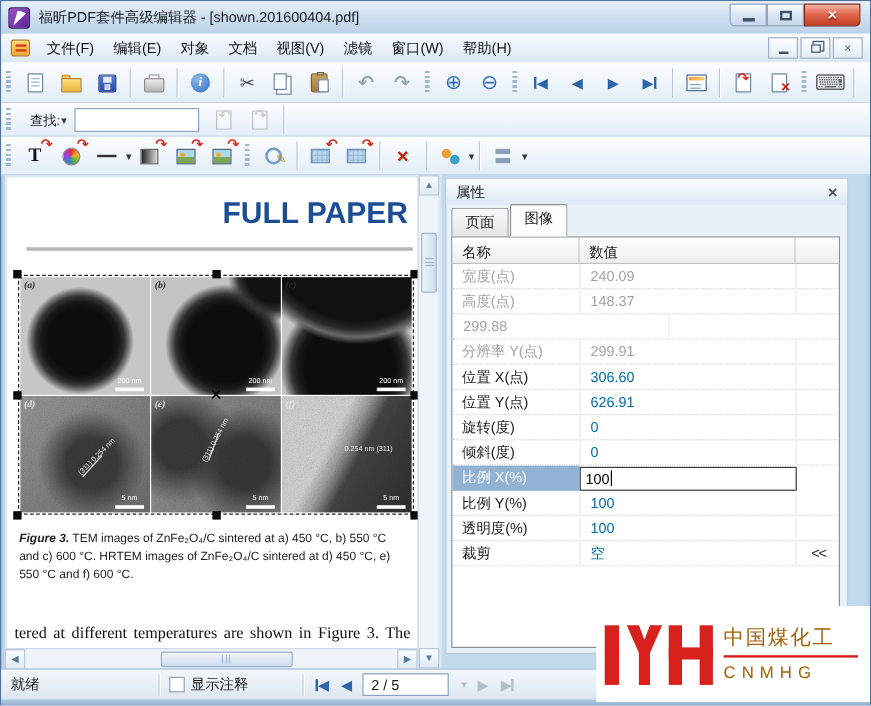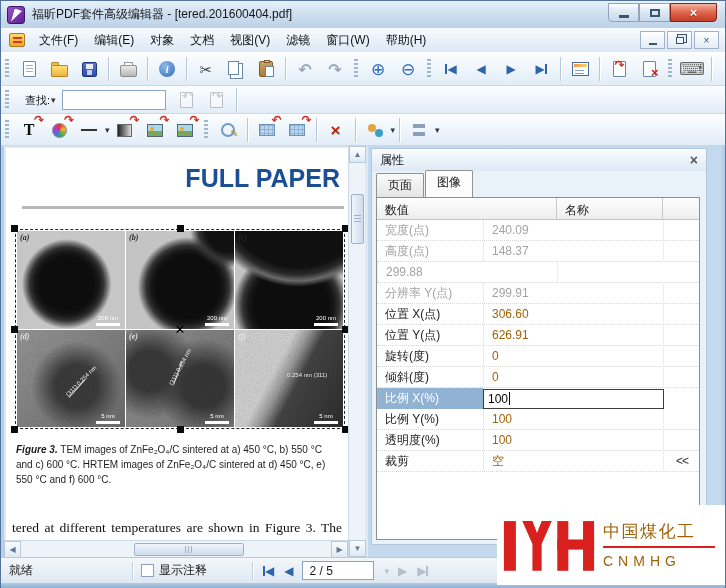--- a/index.html
+++ b/index.html
@@ -120,21 +120,21 @@
 .pclose{margin-left:auto;color:#555;font-size:14px;font-weight:bold;line-height:1}
 .ptabs{display:flex;padding:2px 0 0 4px;height:26px;align-items:flex-end}
 .ptab{font-size:12px;padding:3px 11px 4px;border:1px solid #919191;border-bottom:none;background:linear-gradient(#fafafa,#e4e4e4);color:#222;margin-right:1px;border-radius:2px 2px 0 0;position:relative;top:1px}
 .ptab.active{background:#fdfdfd;padding-bottom:6px;top:0;z-index:2}
 .ptable{position:absolute;left:4px;top:48px;right:6px;bottom:4px;background:#fff;border:1px solid #8f8f8f;overflow:hidden}
 .phead{display:flex;height:22px;background:linear-gradient(#fefefe,#eeeeee);border-bottom:1px solid #c2c2c2}
 .phc{font-size:12px;color:#1a1a1a;padding:4px 0 0 8px;border-right:1px solid #c8c8c8;height:100%}
 .phc.n{width:106px}.phc.v{width:180px}.phc.x{flex:1;border-right:none}
 .prow{display:flex;height:21px;border-bottom:1px dotted #d6d6d6;align-items:stretch}
 .pn{width:106px;padding-left:8px;font-size:12px;color:#1a1a1a;display:flex;align-items:center}
-.pv{width:180px;padding-left:8px;font-size:12px;color:#a16207;border-left:1px solid #ececec;display:flex;align-items:center}
+.pv{width:180px;padding-left:8px;font-size:12px;color:#0369a1;border-left:1px solid #ececec;display:flex;align-items:center}
 .px{flex:1;font-size:12px;color:#333;border-left:1px solid #ececec;display:flex;align-items:center;padding-left:12px;letter-spacing:-1px}
 .prow.muted .pn,.prow.muted .pv{color:#a3a3a3}
 .prow.editing .pn{background:#92b2d4;color:#fff}
 .prow.editing{border-bottom:none}
 .editwrap{width:182px;display:flex;align-items:center}
 .editbox{width:181px;height:20px;border:1px solid #3c3c3c;background:#fff;font-size:12px;display:flex;align-items:center;padding-left:4px;color:#000}
 .editbox i{width:1px;height:13px;background:#000;margin-left:1px}
 
 
 .statusbar{position:absolute;left:1px;top:557px;width:724px;height:26px;background:linear-gradient(#f3f7fb,#dde7f1);border-top:1px solid #b9c9da;display:flex;align-items:center;font-size:12px;color:#1a1a1a}
@@ -165,21 +165,21 @@
       <feColorMatrix type="saturate" values="0"></feColorMatrix>
     </filter>
 </svg>
 
 <div class="window">
 
   <div class="titlebar">
     <span class="appicon">
         <i></i>
       </span>
-    <span class="title-text">福昕PDF套件高级编辑器 - [tered.201600404.pdf]</span>
+    <span class="title-text">福昕PDF套件高级编辑器 - [shown.201600404.pdf]</span>
     <span class="win-btns">
       <span class="wbtn first">
           <i class="g-min"></i>
         </span>
       <span class="wbtn">
           <i class="g-max"></i>
         </span>
       <span class="wbtn close">
           <span>×</span>
         </span>
@@ -503,22 +503,22 @@
       <div class="ptitle">
         <span>属性</span>
         <span class="pclose">×</span>
       </div>
       <div class="ptabs">
         <span class="ptab">页面</span>
         <span class="ptab active">图像</span>
       </div>
       <div class="ptable">
         <div class="phead">
+          <span class="phc n">名称</span>
           <span class="phc v">数值</span>
-          <span class="phc n">名称</span>
           <span class="phc x"></span>
         </div>
         <div class="prow muted">
             <span class="pn">宽度(点)</span>
             <span class="pv">240.09</span>
             <span class="px"></span>
           </div>
         <div class="prow muted">
             <span class="pn">高度(点)</span>
             <span class="pv">148.37</span>

